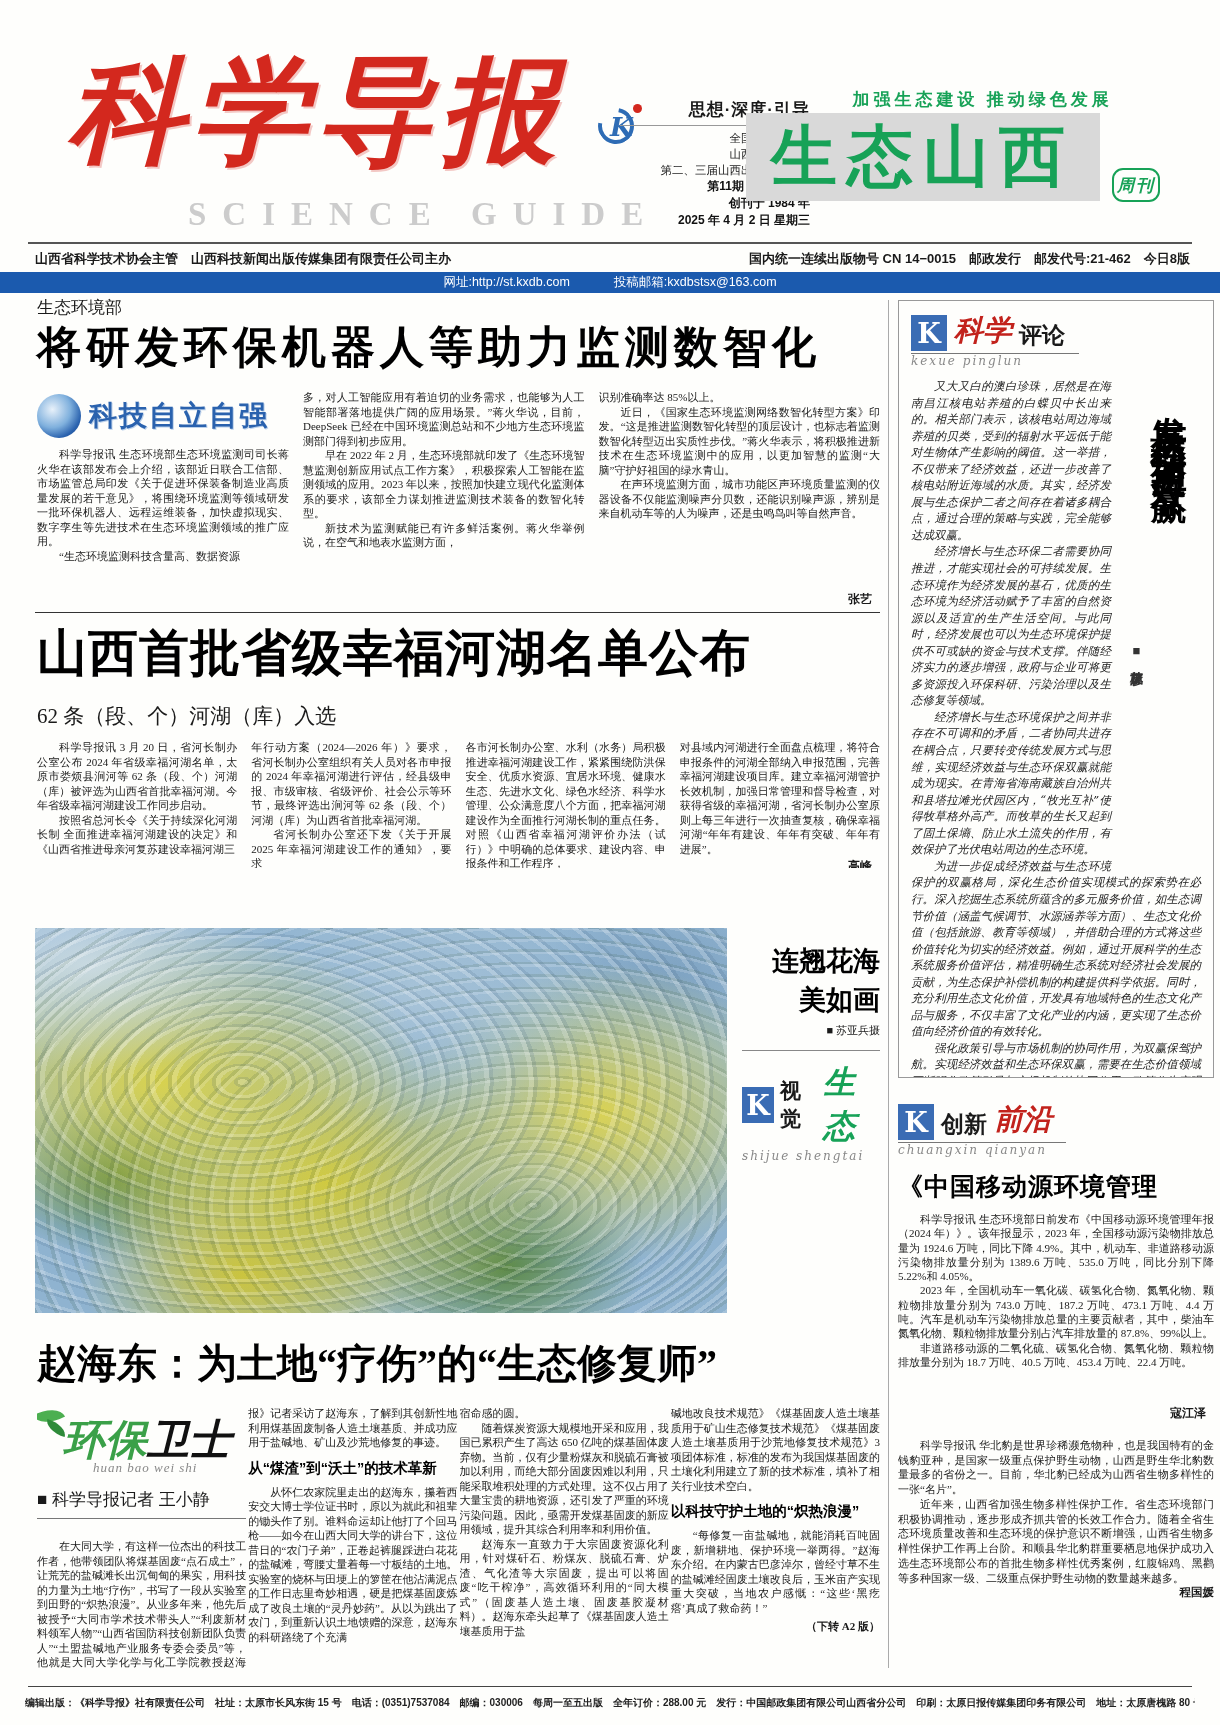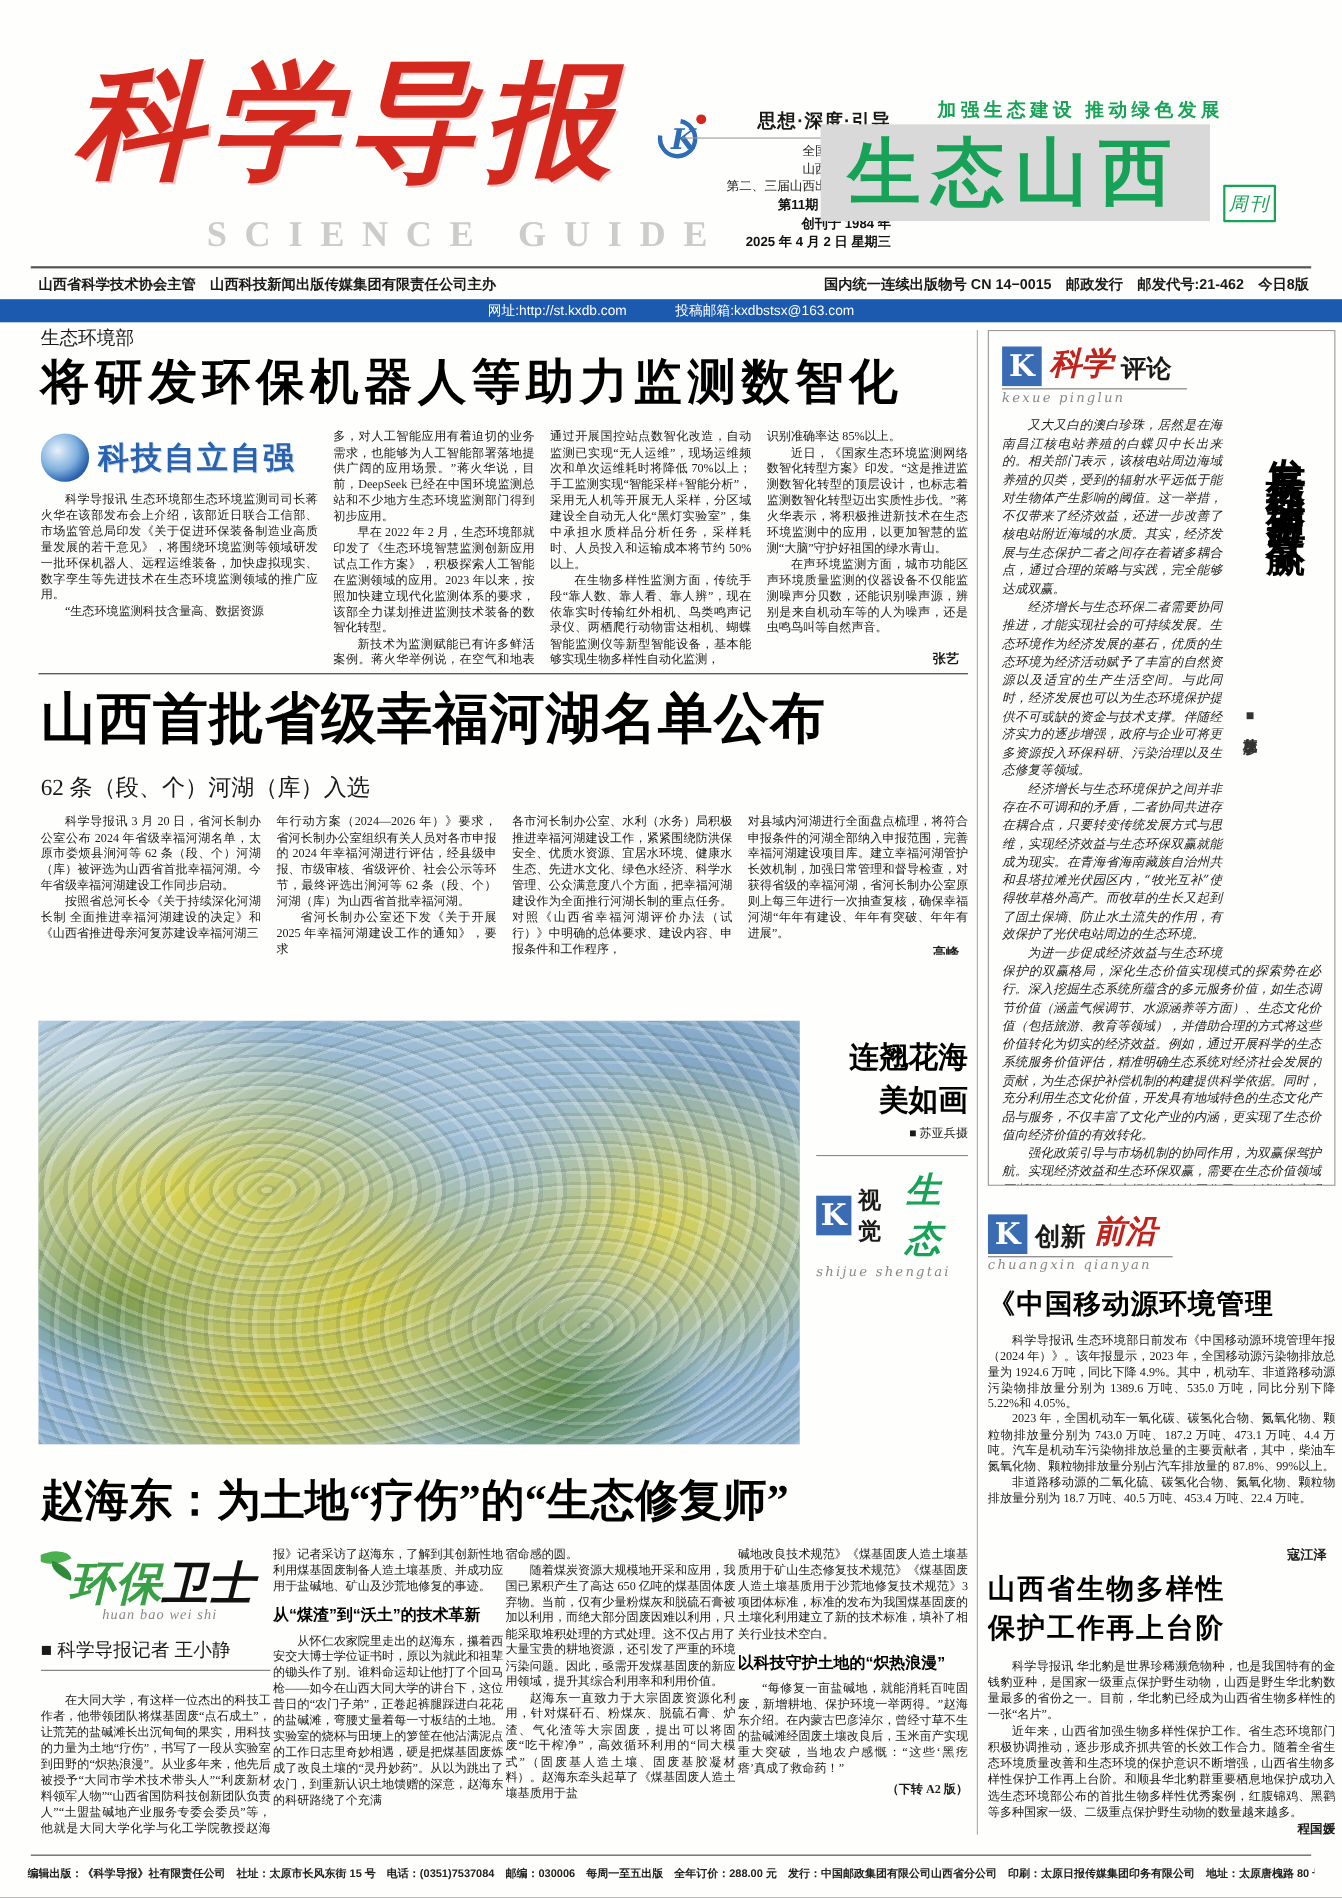--- a/index.html
+++ b/index.html
@@ -35,21 +35,21 @@
   .mast-honor { font-size:11.5px; line-height:16px; color:#222; }
   .mast-issue { font-size:12px; line-height:17px; color:#111; font-weight:bold; }
 
   .eco-slogan { position:absolute; left:815px; top:88px; width:335px; color:#17a257;
     font-size:17px; font-weight:bold; letter-spacing:4px; text-align:center; white-space:nowrap; }
   .eco-banner { position:absolute; left:746px; top:113px; width:354px; height:88px;
     background:#d9d9d9; display:flex; align-items:center; justify-content:center; }
   .eco-banner .t { color:#17a257; font-size:66px; font-weight:900; letter-spacing:10px;
     font-family:"Liberation Serif",serif; white-space:nowrap; }
   .weekly-seal { position:absolute; left:1112px; top:168px; width:48px; height:34px;
-    border:2px solid #17a257; border-radius:1px; color:#17a257; font-weight:normal; font-size:17px;
+    border:2px solid #17a257; border-radius:11px; color:#17a257; font-weight:bold; font-size:17px;
     display:flex; align-items:center; justify-content:center; letter-spacing:2px;
     font-family:"DejaVu Serif",serif; font-style:italic; }
 
   .rule-top { position:absolute; left:28px; top:242px; width:1164px; border-top:2px solid #555; }
   .pub-line { position:absolute; left:35px; top:250px; font-size:13px; font-weight:bold; }
   .issn-line { position:absolute; right:30px; top:250px; font-size:13px; font-weight:bold; }
   .blue-bar { position:absolute; left:0; top:272px; width:1220px; height:21px; background:#1b5aae;
     color:#fff; font-size:12.5px; display:flex; align-items:center; justify-content:center; gap:44px; }
 
   
@@ -211,24 +211,20 @@
       </div>
       <p class="body">科学导报讯 生态环境部生态环境监测司司长蒋火华在该部发布会上介绍，该部近日联合工信部、市场监管总局印发《关于促进环保装备制造业高质量发展的若干意见》，将围绕环境监测等领域研发一批环保机器人、远程运维装备，加快虚拟现实、数字孪生等先进技术在生态环境监测领域的推广应用。</p>
       <p class="body">“生态环境监测科技含量高、数据资源</p>
     </div>
     <div class="col">
       <p class="body noind">多，对人工智能应用有着迫切的业务需求，也能够为人工智能部署落地提供广阔的应用场景。”蒋火华说，目前，DeepSeek 已经在中国环境监测总站和不少地方生态环境监测部门得到初步应用。</p>
       <p class="body">早在 2022 年 2 月，生态环境部就印发了《生态环境智慧监测创新应用试点工作方案》，积极探索人工智能在监测领域的应用。2023 年以来，按照加快建立现代化监测体系的要求，该部全力谋划推进监测技术装备的数智化转型。</p>
       <p class="body">新技术为监测赋能已有许多鲜活案例。蒋火华举例说，在空气和地表水监测方面，</p>
     </div>
     <div class="col">
-      <p class="body noind">通过开展国控站点数智化改造，自动监测已实现“无人运维”，现场运维频次和单次运维耗时将降低 70%以上；手工监测实现“智能采样+智能分析”，采用无人机等开展无人采样，分区域建设全自动无人化“黑灯实验室”，集中承担水质样品分析任务，采样耗时、人员投入和运输成本将节约 50%以上。</p>
-      <p class="body">在生物多样性监测方面，传统手段“靠人数、靠人看、靠人辨”，现在依靠实时传输红外相机、鸟类鸣声记录仪、两栖爬行动物雷达相机、蝴蝶智能监测仪等新型智能设备，基本能够实现生物多样性自动化监测，</p>
-    </div>
-    <div class="col">
       <p class="body noind">识别准确率达 85%以上。</p>
       <p class="body">近日，《国家生态环境监测网络数智化转型方案》印发。“这是推进监测数智化转型的顶层设计，也标志着监测数智化转型迈出实质性步伐。”蒋火华表示，将积极推进新技术在生态环境监测中的应用，以更加智慧的监测“大脑”守护好祖国的绿水青山。</p>
       <p class="body">在声环境监测方面，城市功能区声环境质量监测的仪器设备不仅能监测噪声分贝数，还能识别噪声源，辨别是来自机动车等的人为噪声，还是虫鸣鸟叫等自然声音。</p>
       <div class="byline">张艺</div>
     </div>
   </div>
 
   <div class="comm-box">
     <div class="kbadge-row">
       <div class="k-box">K</div>
@@ -301,24 +297,20 @@
     </div>
     <div class="innov-body">
       <p>科学导报讯 生态环境部日前发布《中国移动源环境管理年报（2024 年）》。该年报显示，2023 年，全国移动源污染物排放总量为 1924.6 万吨，同比下降 4.9%。其中，机动车、非道路移动源污染物排放量分别为 1389.6 万吨、535.0 万吨，同比分别下降 5.22%和 4.05%。</p>
       <p>2023 年，全国机动车一氧化碳、碳氢化合物、氮氧化物、颗粒物排放量分别为 743.0 万吨、187.2 万吨、473.1 万吨、4.4 万吨。汽车是机动车污染物排放总量的主要贡献者，其中，柴油车氮氧化物、颗粒物排放量分别占汽车排放量的 87.8%、99%以上。</p>
       <p>非道路移动源的二氧化硫、碳氢化合物、氮氧化物、颗粒物排放量分别为 18.7 万吨、40.5 万吨、453.4 万吨、22.4 万吨。</p>
     </div>
     <div class="byline">寇江泽</div>
   </div>
 
   <div class="a4">
-    <div class="a4-headline">
-      <div>山西省生物多样性</div>
-      <div>保护工作再上台阶</div>
-    </div>
     <div class="a4-body">
       <p>科学导报讯 华北豹是世界珍稀濒危物种，也是我国特有的金钱豹亚种，是国家一级重点保护野生动物，山西是野生华北豹数量最多的省份之一。目前，华北豹已经成为山西省生物多样性的一张“名片”。</p>
       <p>近年来，山西省加强生物多样性保护工作。省生态环境部门积极协调推动，逐步形成齐抓共管的长效工作合力。随着全省生态环境质量改善和生态环境的保护意识不断增强，山西省生物多样性保护工作再上台阶。和顺县华北豹群重要栖息地保护成功入选生态环境部公布的首批生物多样性优秀案例，红腹锦鸡、黑鹳等多种国家一级、二级重点保护野生动物的数量越来越多。</p>
     </div>
     <div class="a4-byline">程国媛</div>
   </div>
 
   <div class="a3-headline">赵海东：为土地“疗伤”的“生态修复师”</div>
   <div class="a3-cols">
     <div class="col">

